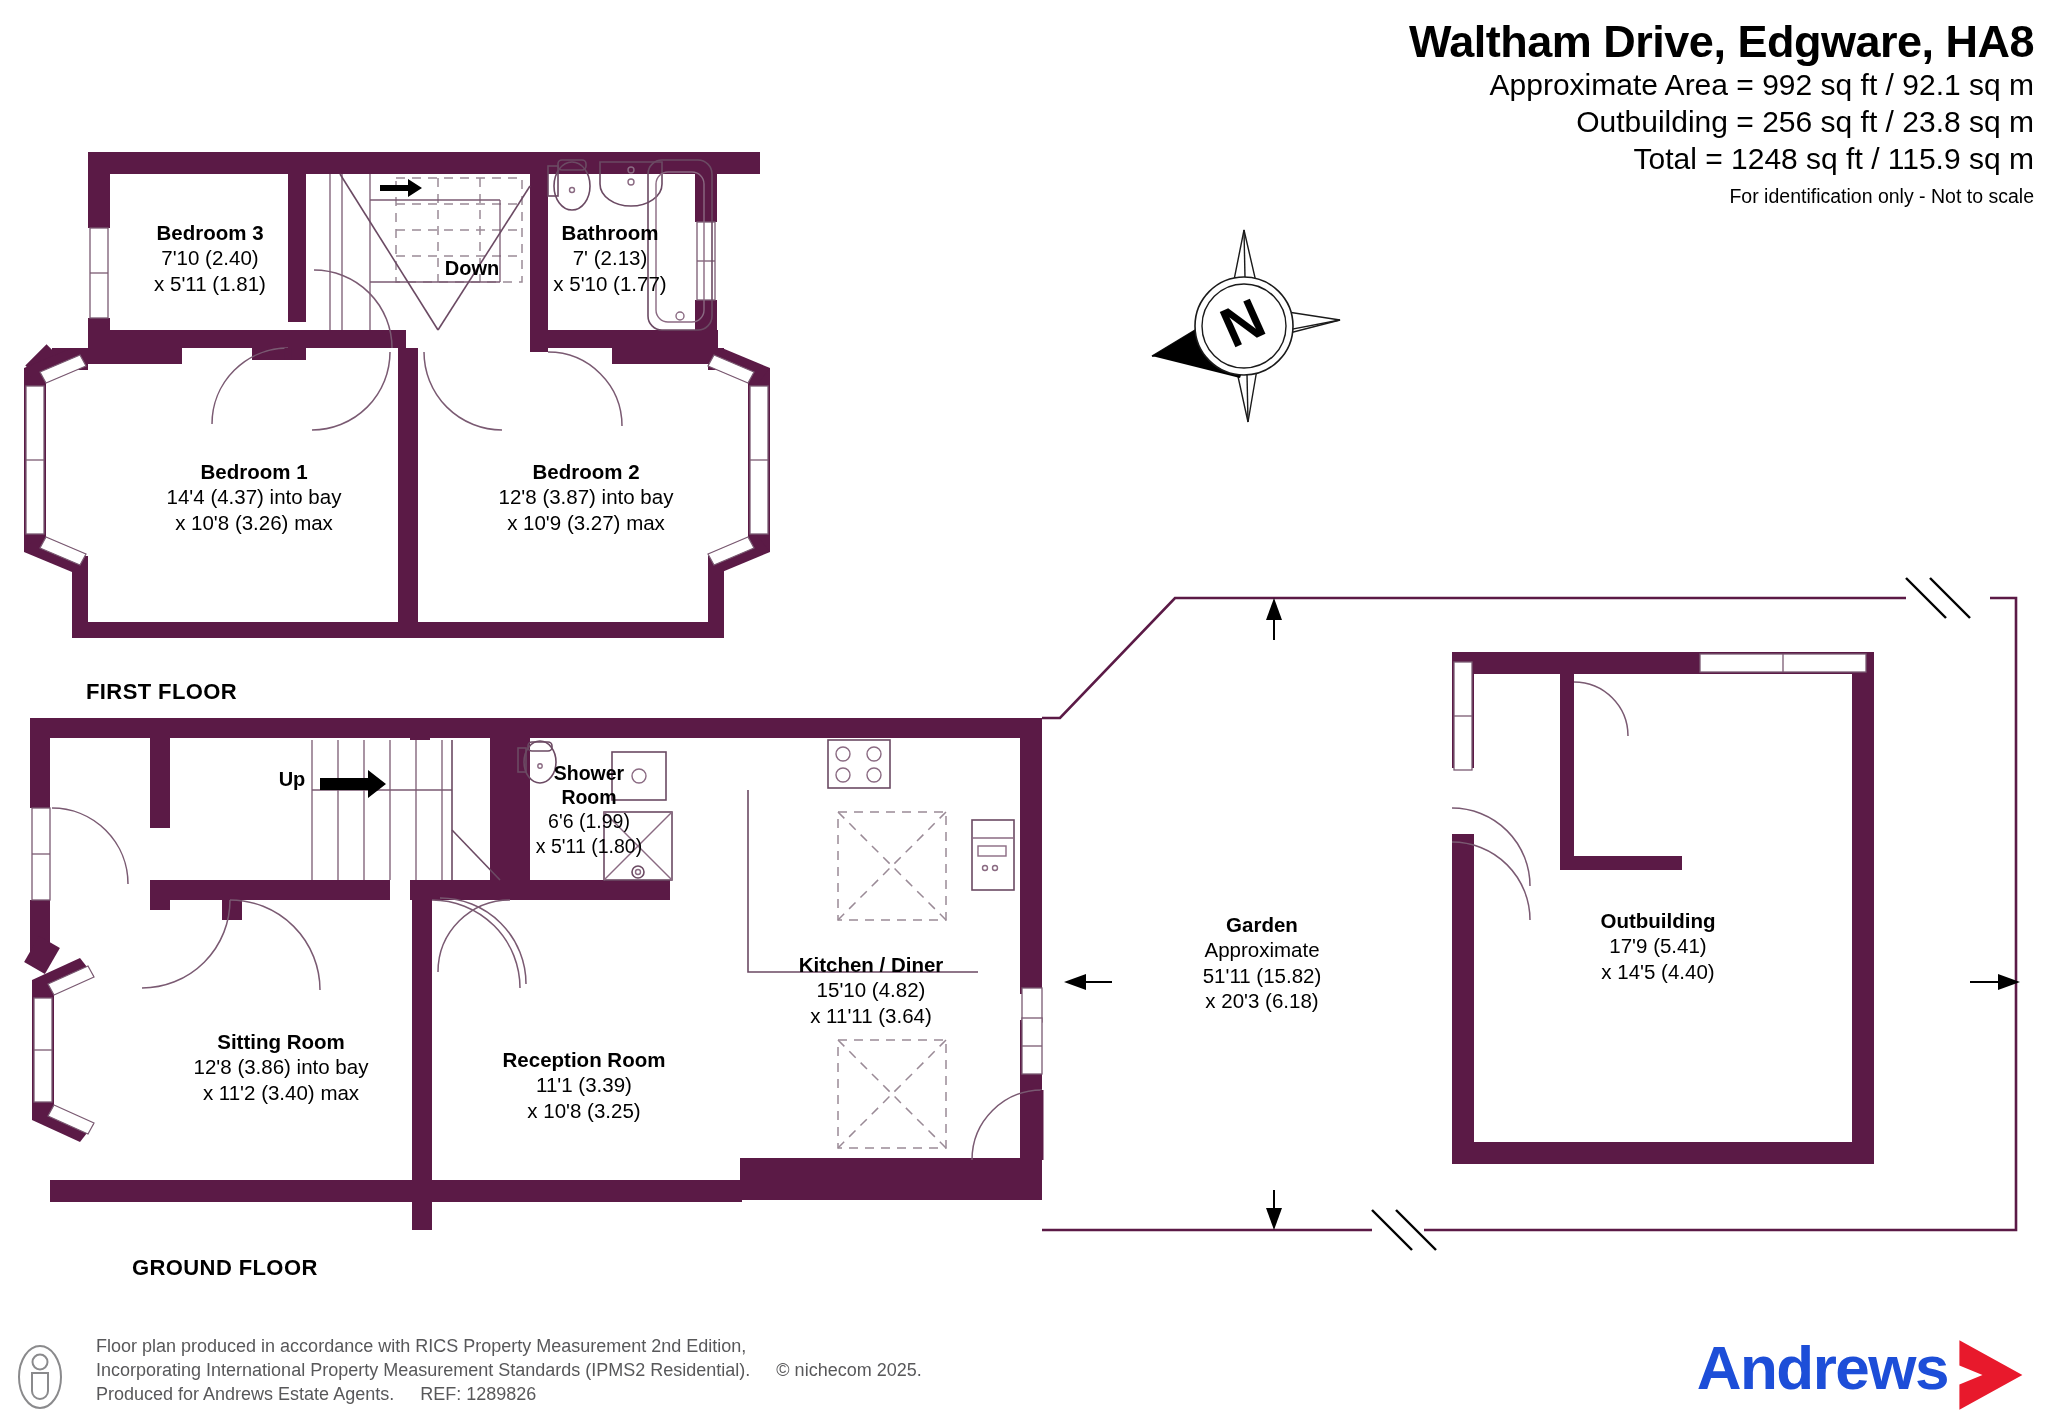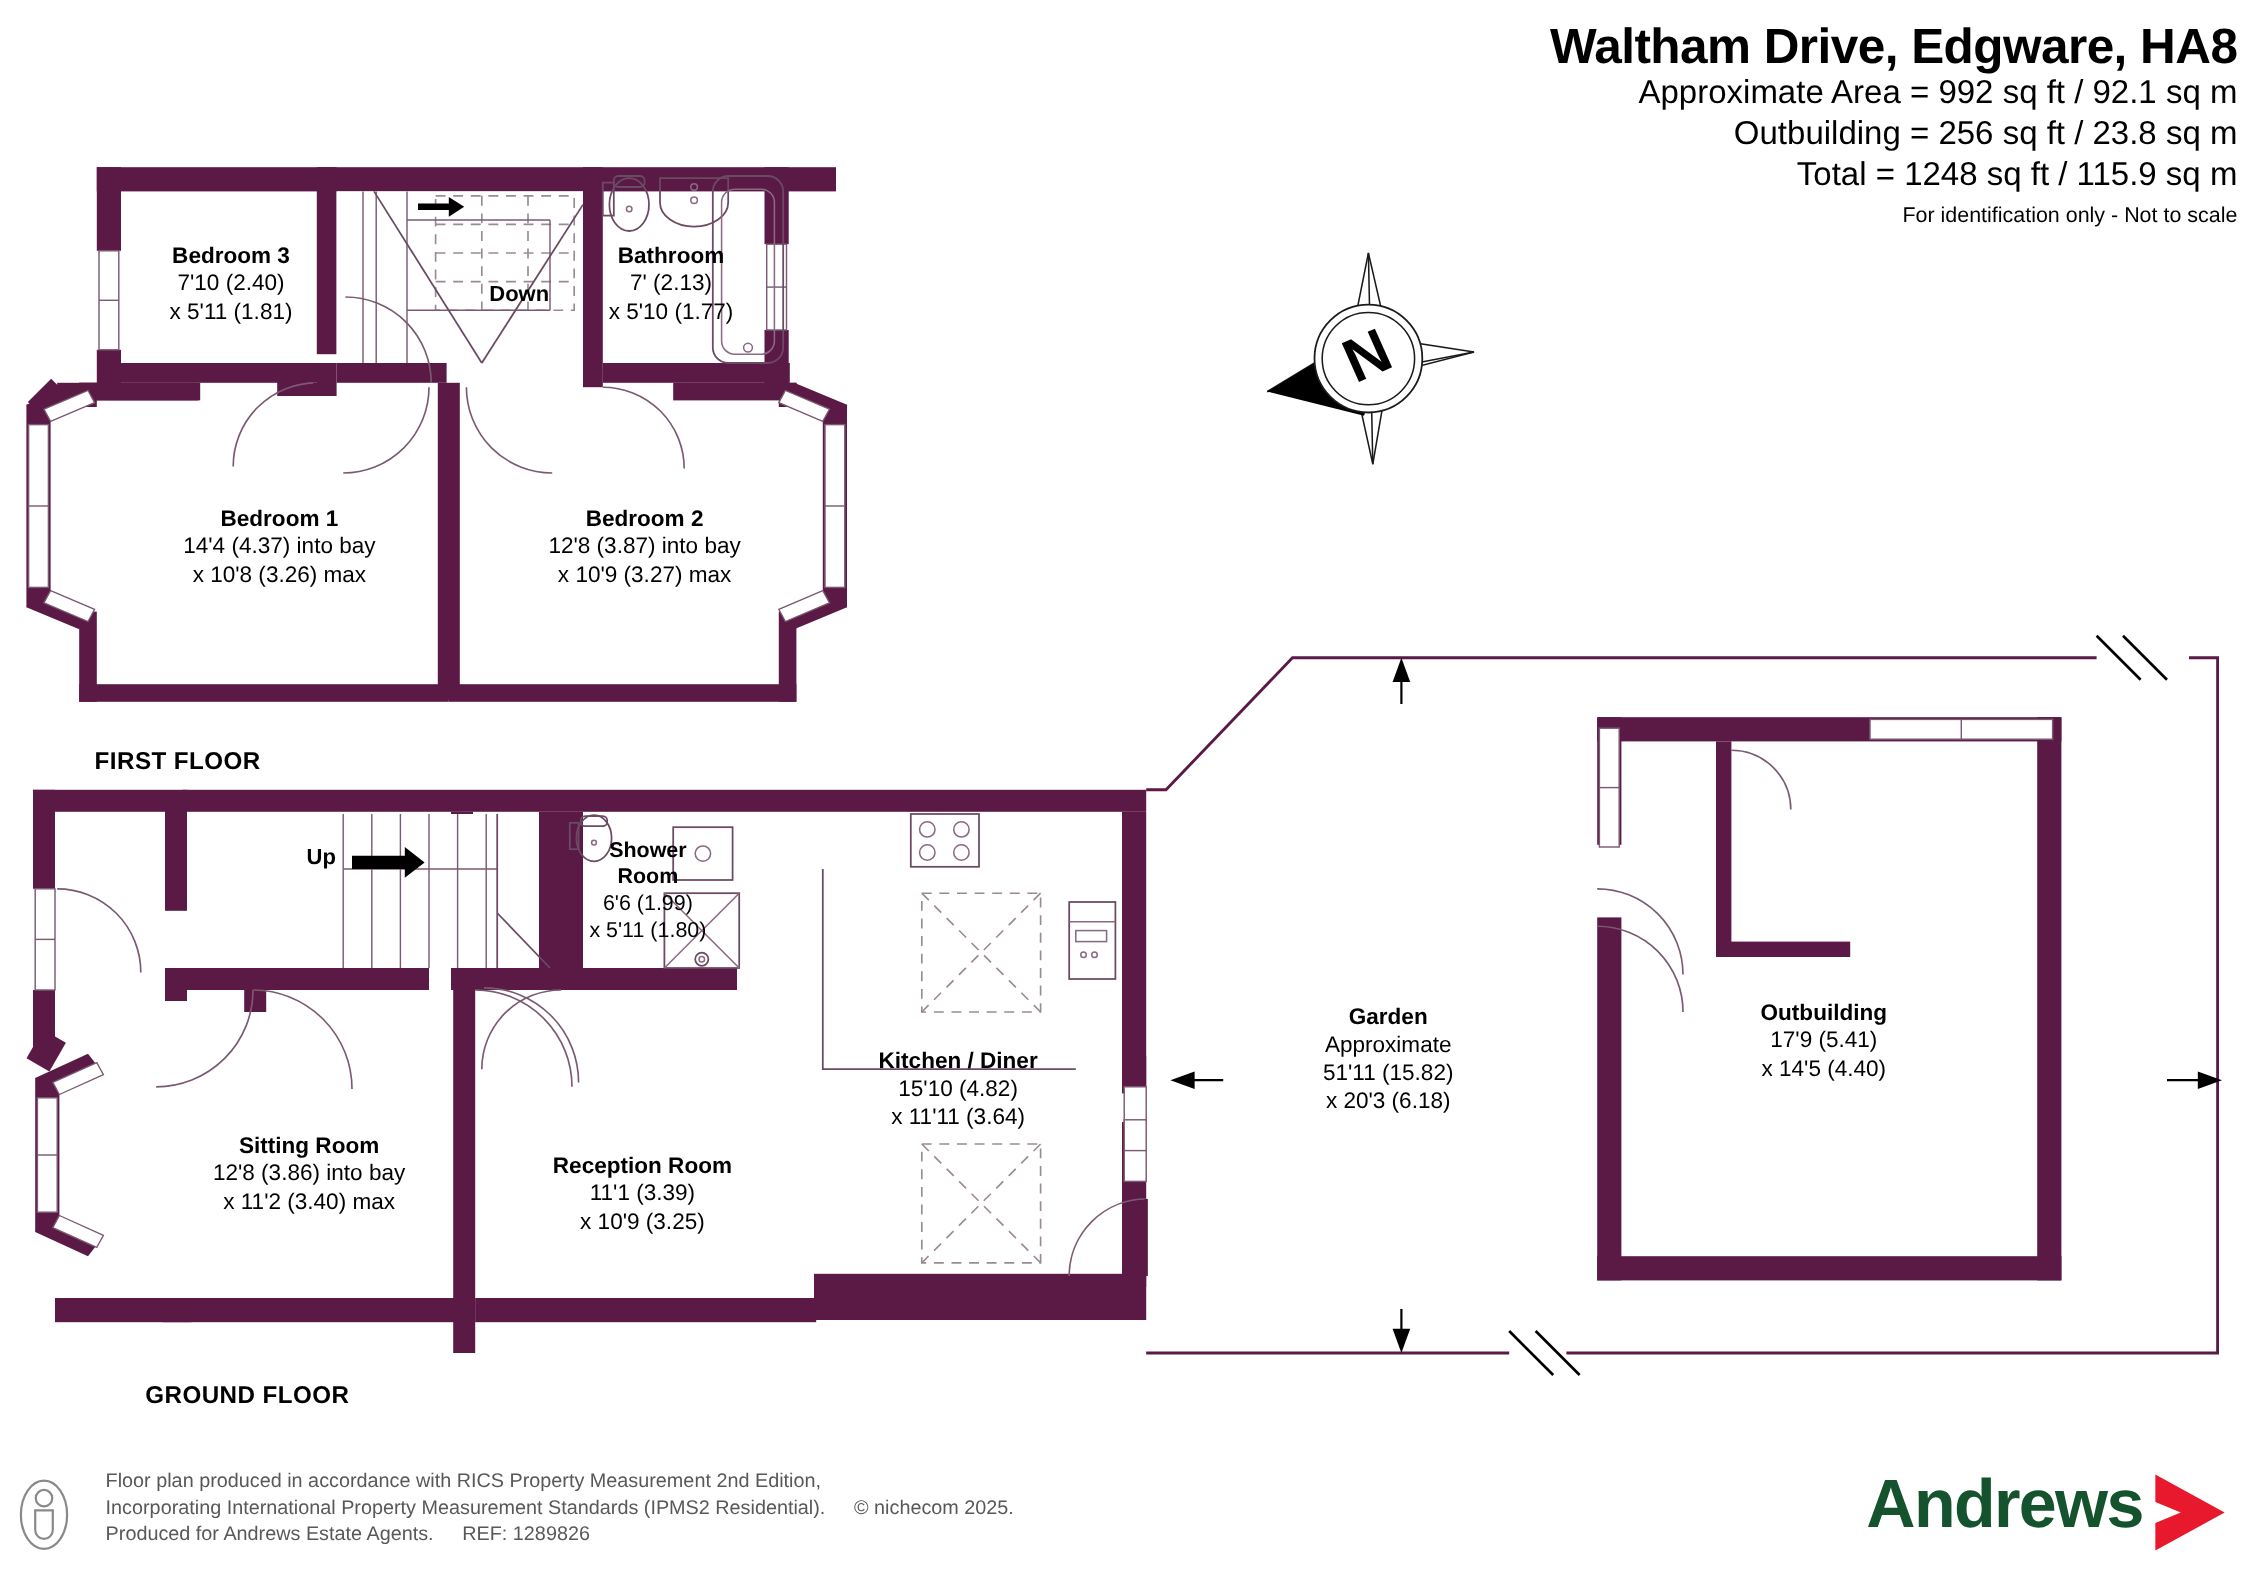--- a/index.html
+++ b/index.html
@@ -114,21 +114,21 @@
     position: absolute;
     right: 18px;
     bottom: 22px;
     display: flex;
     align-items: center;
     gap: 10px;
   }
   .brand-word {
     font-size: 62px;
     font-weight: bold;
-    color: #14532d;
+    color: #1d4ed8;
     letter-spacing: -1.5px;
     line-height: 1;
   }
 </style>
 </head>
 <body>
 
 <div id="plan-root">
 
   <svg class="plan" viewBox="0 0 2048 1427">
@@ -521,21 +521,21 @@
 
   <div class="lbl" style="left:281px; top:1029px;">
     <span class="nm">Sitting Room</span>
     <span class="dim">12'8 (3.86) into bay</span>
     <span class="dim">x 11'2 (3.40) max</span>
   </div>
 
   <div class="lbl" style="left:584px; top:1047px;">
     <span class="nm">Reception Room</span>
     <span class="dim">11'1 (3.39)</span>
-    <span class="dim">x 10'9 (3.25)</span>
+    <span class="dim">x 10'8 (3.25)</span>
   </div>
 
   <div class="lbl" style="left:1262px; top:912px;">
     <span class="nm">Garden</span>
     <span class="dim">Approximate</span>
     <span class="dim">51'11 (15.82)</span>
     <span class="dim">x 20'3 (6.18)</span>
   </div>
 
   <div class="lbl" style="left:1658px; top:908px;">

